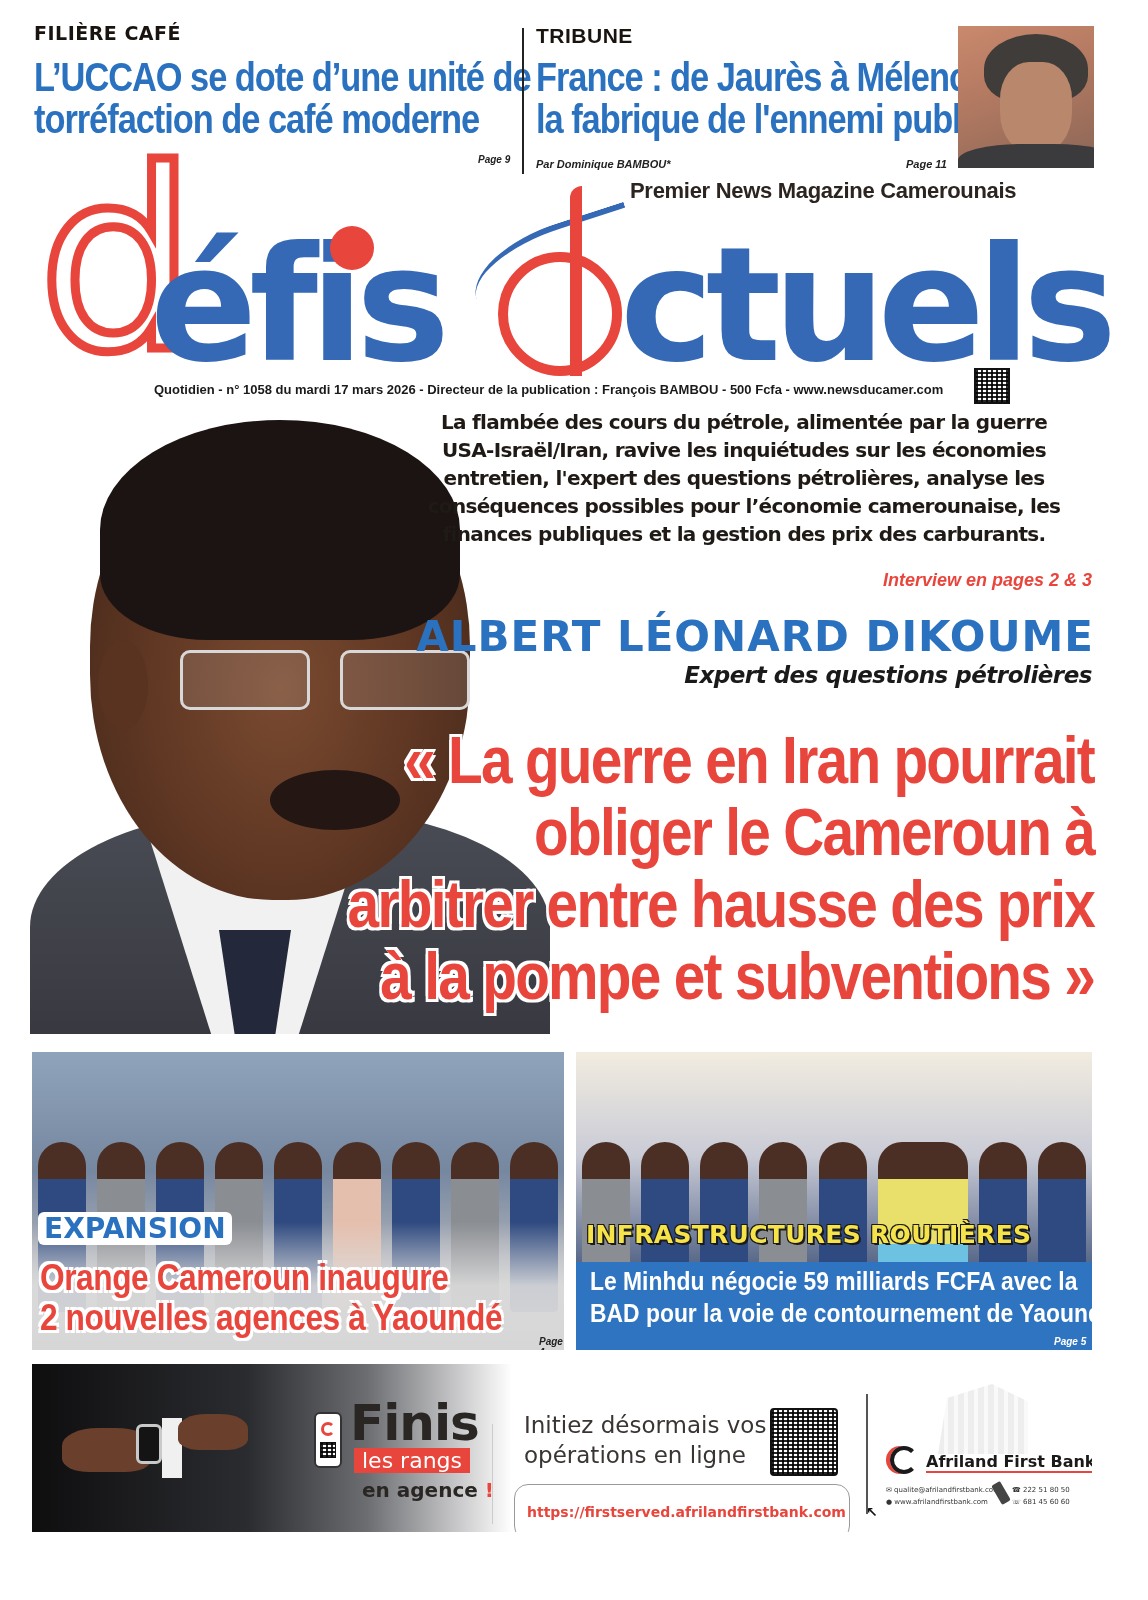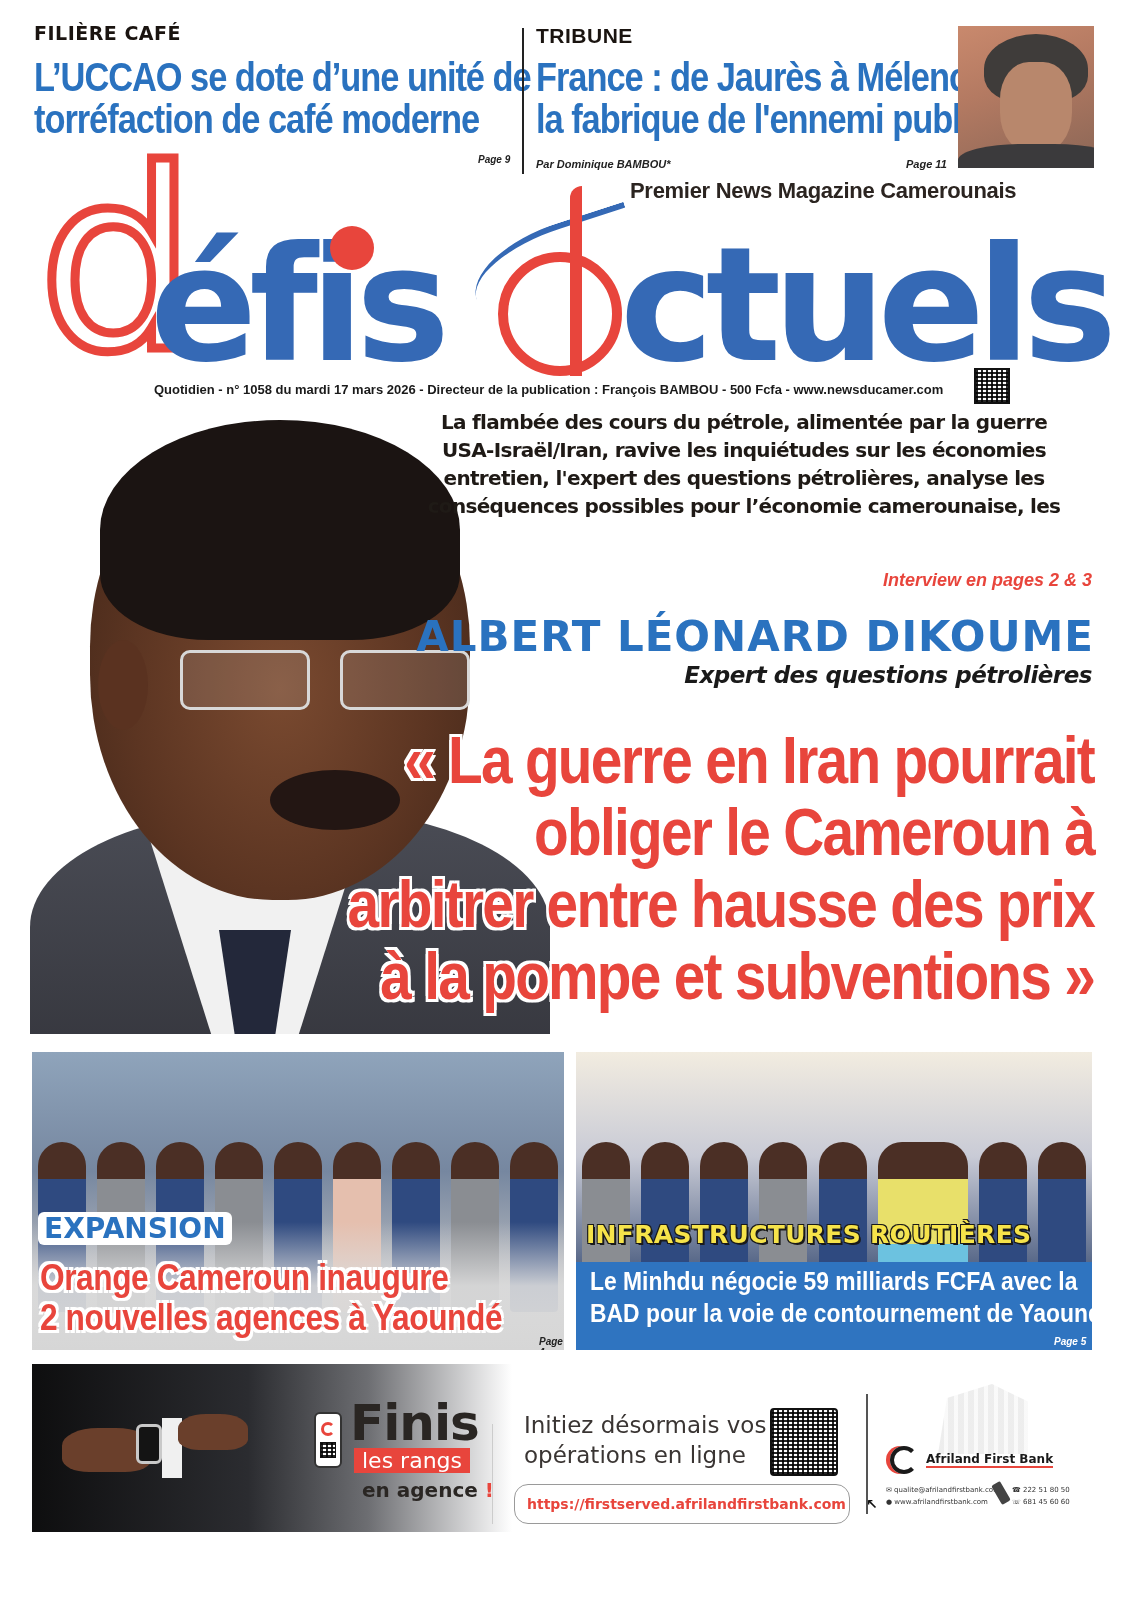--- a/index.html
+++ b/index.html
@@ -78,23 +78,23 @@
       repeating-linear-gradient(45deg, transparent 0 5px, #8b8b8b 5px 7px, transparent 7px 12px); opacity: 0.7; }
   .ad { background: #fff; overflow: hidden; }
   .ad-photo { background: linear-gradient(90deg, #0e0e0f 0%, #2b2c30 45%, #6d6e72 70%, rgba(255,255,255,0) 100%); }
   .ad-hand { border-radius: 40% 40% 30% 30%; background: #6a3f2b; }
   .ad-watch { background: #141414; border: 3px solid #c9c9c9; border-radius: 6px; }
   .ad-finis { font-family: "DejaVu Sans", sans-serif; font-weight: bold; font-size: 50px; color: #2a2623; letter-spacing: -1px; }
   .ad-rangs { background: #e8453c; color: #fff; font-family: "DejaVu Sans", sans-serif; font-size: 22px; padding: 0 8px; }
   .ad-agence { font-family: "DejaVu Sans", sans-serif; font-weight: bold; font-size: 20px; color: #2a2623; }
   .ad-agence .bang { color: #e8453c; }
   .ad-headline { font-family: "DejaVu Sans", sans-serif; font-size: 23px; line-height: 30px; color: #3a3533; }
-  .ad-url { border: 1.5px solid #9a9a9a; border-radius: 14px; font-family: "DejaVu Sans", sans-serif; font-weight: bold; font-size: 14px; color: #e8453c; padding: 10px 12px; display: flex; align-items: center; gap: 10px; }
+  .ad-url { border: 1.5px solid #9a9a9a; border-radius: 14px; font-family: "DejaVu Sans", sans-serif; font-weight: bold; font-size: 14px; color: #e8453c; padding: 18px 12px; display: flex; align-items: center; gap: 10px; }
   .ad-url .sep { width: 1px; height: 18px; background: #555; }
-  .bank-name { font-family: "DejaVu Sans", sans-serif; font-weight: bold; font-size: 12px; color: #1a1a1a; border-bottom: 2px solid #e8453c; white-space: nowrap; }
+  .bank-name { font-family: "DejaVu Sans", sans-serif; font-weight: bold; font-size: 16px; color: #1a1a1a; border-bottom: 2px solid #e8453c; white-space: nowrap; }
   .bank-logo { width: 28px; height: 28px; border-radius: 50%; border: 4px solid #1a1a1a; border-right-color: transparent; box-shadow: -4px 0 0 #e8453c; }
   .bank-contact { font-family: "DejaVu Sans", sans-serif; font-size: 7px; color: #333; white-space: nowrap; }
   .building { background: repeating-linear-gradient(90deg, #e9e9e9 0 6px, #f8f8f8 6px 10px); opacity: 0.8; clip-path: polygon(10% 20%, 60% 0, 100% 25%, 100% 100%, 0 100%); }
 </style>
 </head>
 <body>
 
 <div class="abs kicker" style="left:34px;top:22px;">FILIÈRE CAFÉ</div>
 <a class="abs" style="left:34px;top:56px;display:block;text-decoration:none;">
   <div class="teaser-title">L’UCCAO se dote d’une unité de</div>
@@ -142,20 +142,21 @@
       <span style="left:160px;width:130px;"></span>
     </div>
   <div class="beard"></div>
 </div>
 
 <div class="abs intro" style="right:54px;top:408px;width:700px;">
   <div>La flambée des cours du pétrole, alimentée par la guerre</div>
   <div>USA-Israël/Iran, ravive les inquiétudes sur les économies</div>
   <div>entretien, l'expert des questions pétrolières, analyse les</div>
   <div>conséquences possibles pour l’économie camerounaise, les</div>
+  <div>finances publiques et la gestion des prix des carburants.</div>
 </div>
 <a class="abs interview-ref" style="right:56px;top:570px;display:block;text-decoration:none;">Interview en pages 2 &amp; 3</a>
 
 <div class="abs person-name" style="right:54px;top:612px;">ALBERT LÉONARD DIKOUME</div>
 <div class="abs person-role" style="right:56px;top:662px;">Expert des questions pétrolières</div>
 
 <a class="abs quote" style="right:54px;top:724px;display:block;text-decoration:none;">
   <div class="quote-inner">« La guerre en Iran pourrait</div>
   <div class="quote-inner">obliger le Cameroun à</div>
   <div class="quote-inner">arbitrer entre hausse des prix</div>

